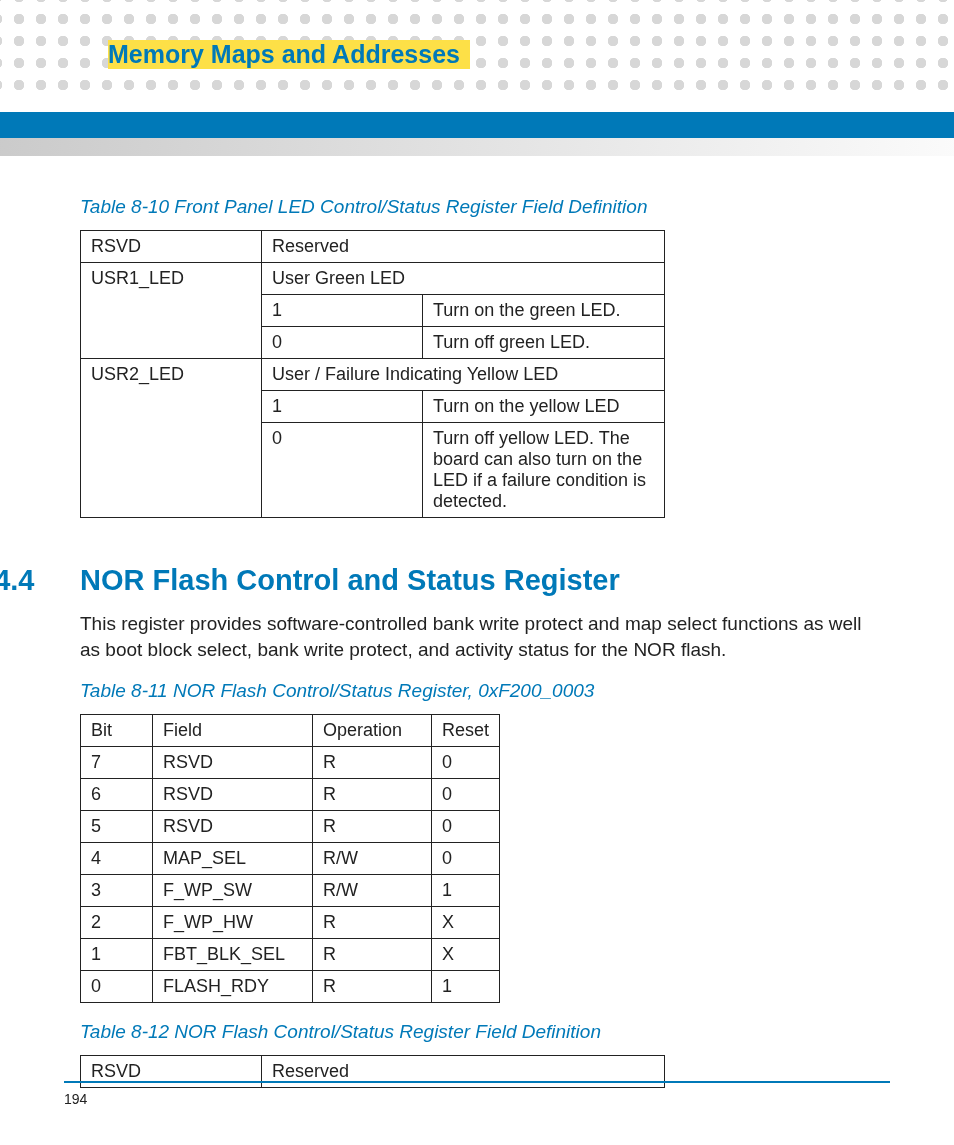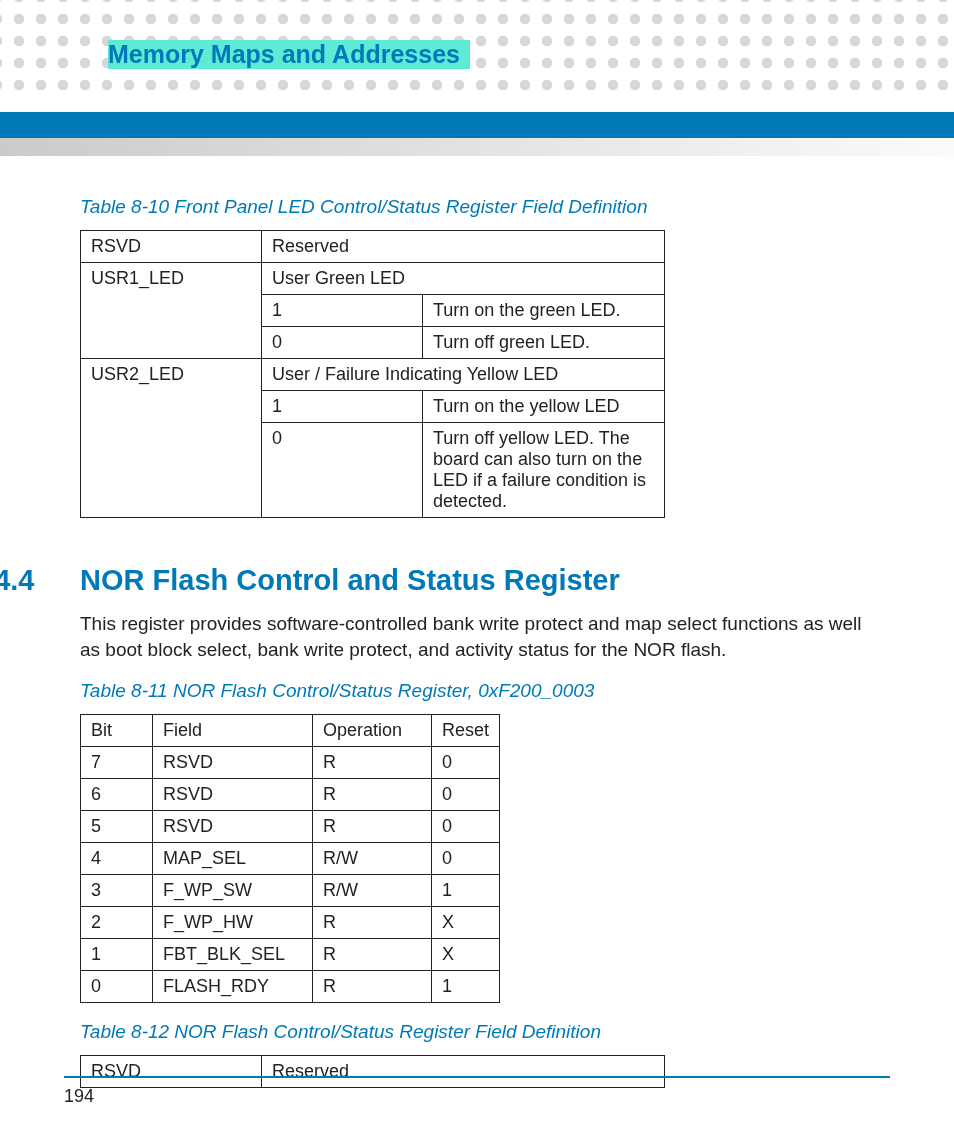--- a/index.html
+++ b/index.html
@@ -25,21 +25,21 @@
     background-position: 8px 8px;
     opacity: 0.75;
   }
   .header-title {
     position: absolute;
     left: 108px;
     top: 40px;
     font-size: 25px;
     font-weight: 700;
     color: #0079b8;
-    background: #5eead4;
+    background: #fde047;
     padding: 0 10px 0 0;
     z-index: 2;
   }
   .blue-bar {
     height: 26px;
     background: #0079b8;
     margin-top: 16px;
   }
   .shadow-bar {
     height: 18px;
@@ -87,21 +87,21 @@
     line-height: 1.35;
     margin: 0 0 14px 0;
   }
   .footer {
     position: absolute;
     bottom: 38px;
     left: 64px;
     right: 64px;
     border-top: 2px solid #0079b8;
     padding-top: 8px;
-    font-size: 18px;
+    font-size: 14px;
     display: flex;
     justify-content: space-between;
   }
 </style>
 </head>
 <body>
 
 <div class="header-band">
   <div class="dot-pattern"></div>
   <div class="header-title">Memory Maps and Addresses</div>

